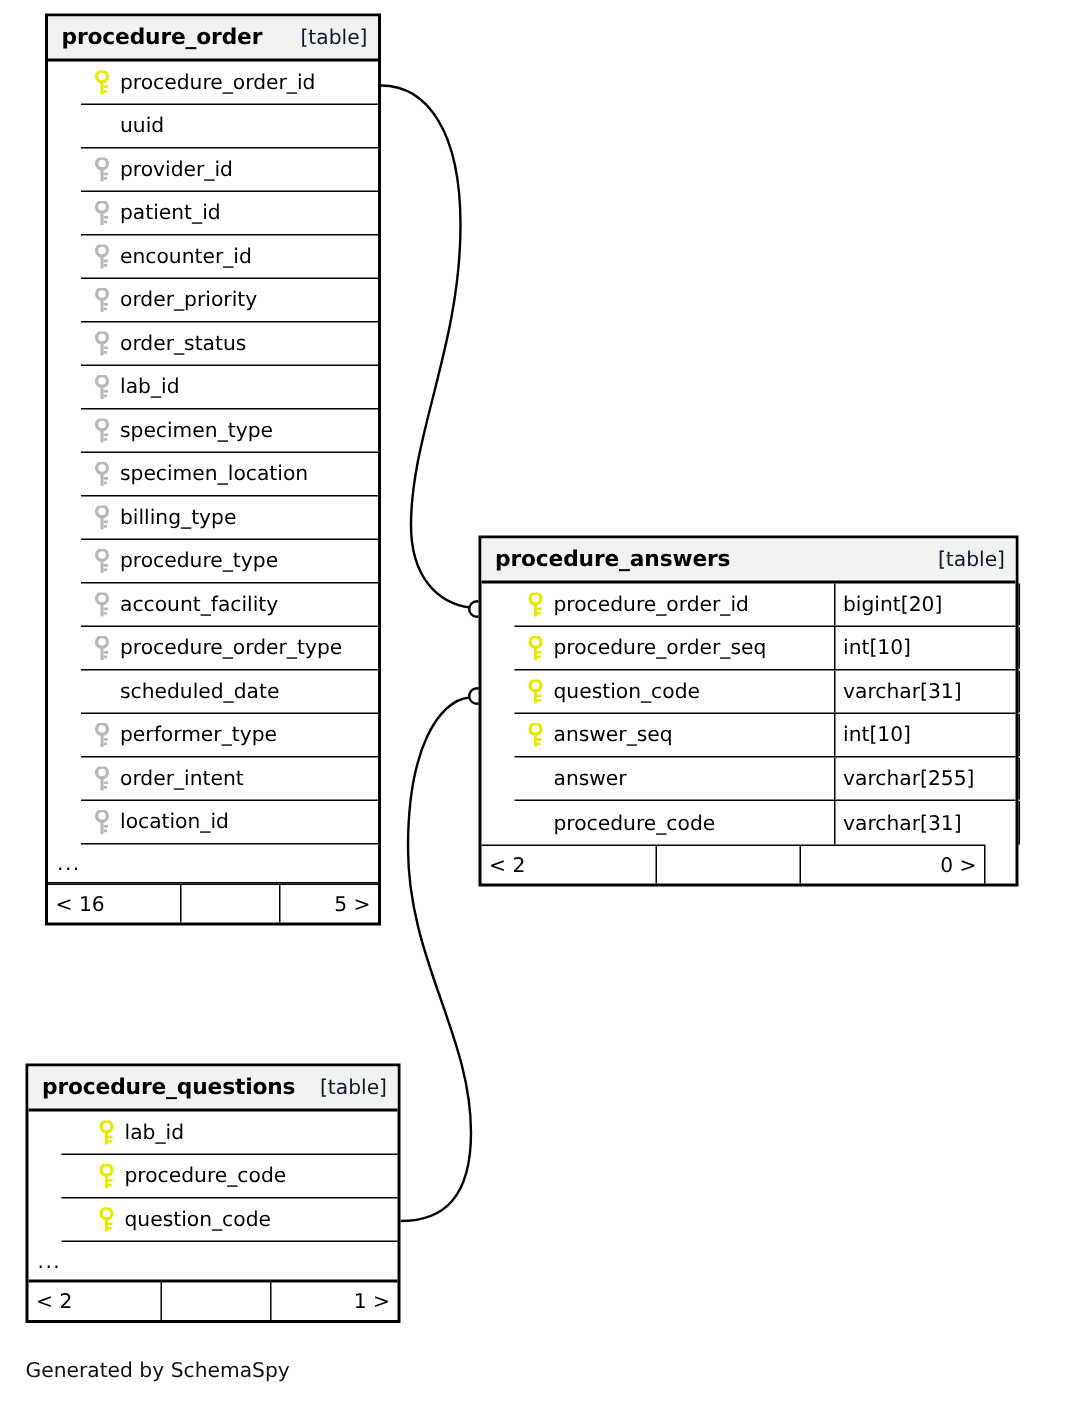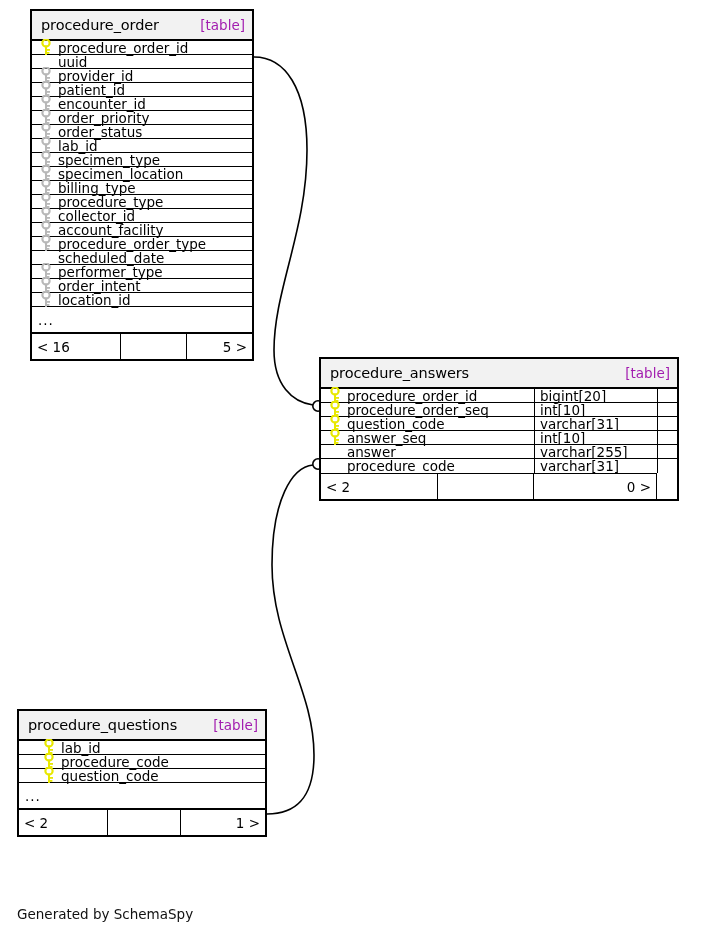--- a/index.html
+++ b/index.html
@@ -44,40 +44,41 @@
     background: #f2f2f2;
     border-bottom: 2px solid #000000;
     height: 30px;
     display: flex;
     align-items: center;
     justify-content: space-between;
     padding: 0 7px 0 9px;
     box-sizing: border-box;
   }
   .entity-title {
-    font-weight: normal;
+    font-weight: bold;
     font-size: 14.5px;
     letter-spacing: -0.1px;
     white-space: nowrap;
   }
   .entity-kind {
     font-size: 13.5px;
-    color: #a21caf;
+    color: #0f172a;
     white-space: nowrap;
   }
 
   .cols {
     display: block;
   }
   .col-row {
     display: flex;
     align-items: stretch;
-    height: 14px;
+    height: 29px;
     border-bottom: 1px solid #000000;
     box-sizing: border-box;
+    margin-left: 22px;
   }
   .col-row:last-child { border-bottom: none; }
 
   .col-name {
     display: flex;
     align-items: center;
     flex: 1 1 auto;
     min-width: 0;
     padding-left: 6px;
     box-sizing: border-box;
@@ -380,34 +381,20 @@
                 <rect x="4" y="6.5" width="2" height="9.5" fill="#b8b8b8"></rect>
                 <rect x="6" y="10" width="3" height="1.8" fill="#b8b8b8"></rect>
                 <rect x="6" y="13" width="2.4" height="1.8" fill="#b8b8b8"></rect>
               </svg>
           </span>
           <span>procedure_type</span>
         </div>
 
       </div>
 
-      <div class="col-row">
-        <div class="col-name">
-          <span class="key">
-            <svg width="10" height="17" viewBox="0 0 10 17">
-                <circle cx="5" cy="4" r="3.6" fill="none" stroke="#b8b8b8" stroke-width="2.2"></circle>
-                <rect x="4" y="6.5" width="2" height="9.5" fill="#b8b8b8"></rect>
-                <rect x="6" y="10" width="3" height="1.8" fill="#b8b8b8"></rect>
-                <rect x="6" y="13" width="2.4" height="1.8" fill="#b8b8b8"></rect>
-              </svg>
-          </span>
-          <span>collector_id</span>
-        </div>
-
-      </div>
 
       <div class="col-row">
         <div class="col-name">
           <span class="key">
             <svg width="10" height="17" viewBox="0 0 10 17">
                 <circle cx="5" cy="4" r="3.6" fill="none" stroke="#b8b8b8" stroke-width="2.2"></circle>
                 <rect x="4" y="6.5" width="2" height="9.5" fill="#b8b8b8"></rect>
                 <rect x="6" y="10" width="3" height="1.8" fill="#b8b8b8"></rect>
                 <rect x="6" y="13" width="2.4" height="1.8" fill="#b8b8b8"></rect>
               </svg>

